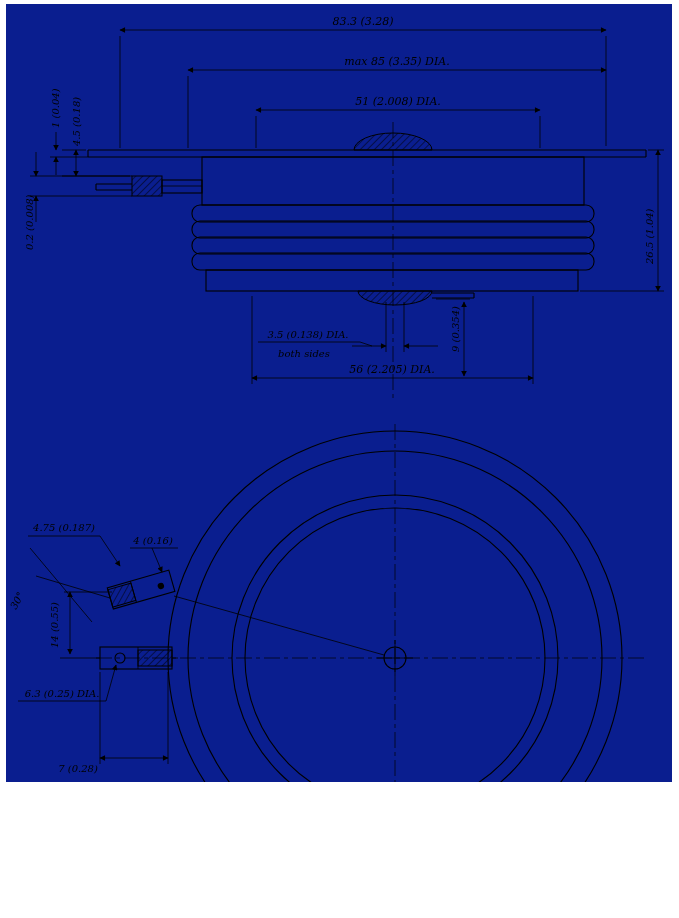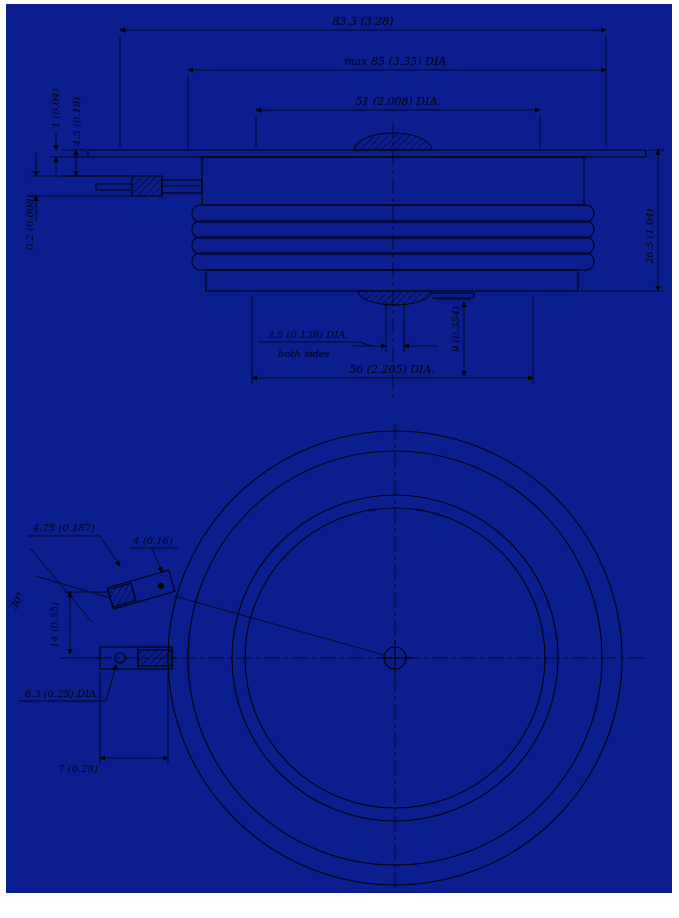--- a/index.html
+++ b/index.html
@@ -1,16 +1,16 @@
 <!DOCTYPE html>
 <html><head>
 <meta charset="utf-8">
 <style>
   html,body{margin:0;padding:0;background:#ffffff;}
-  .stage{position:relative;width:679px;height:918px;background:#ffffff;overflow:hidden;}
+  .stage{position:relative;width:679px;height:782px;background:#ffffff;overflow:hidden;}
   svg{display:block;}
   .outline{stroke:#000;fill:none;stroke-width:1.1;}
   .thin{stroke:#000;fill:none;stroke-width:.8;}
   .dim{stroke:#000;fill:none;stroke-width:.8;}
   .cl{stroke:#000;fill:none;stroke-width:.7;stroke-dasharray:16 4 4 4;}
   .hatched{fill:url(#hatch);stroke:#000;stroke-width:1;}
   .t{font:italic 11px "DejaVu Serif", serif;fill:#000;}
   .ts{font:italic 10px "DejaVu Serif", serif;fill:#000;}
   .tc{text-anchor:middle;}
 </style>

